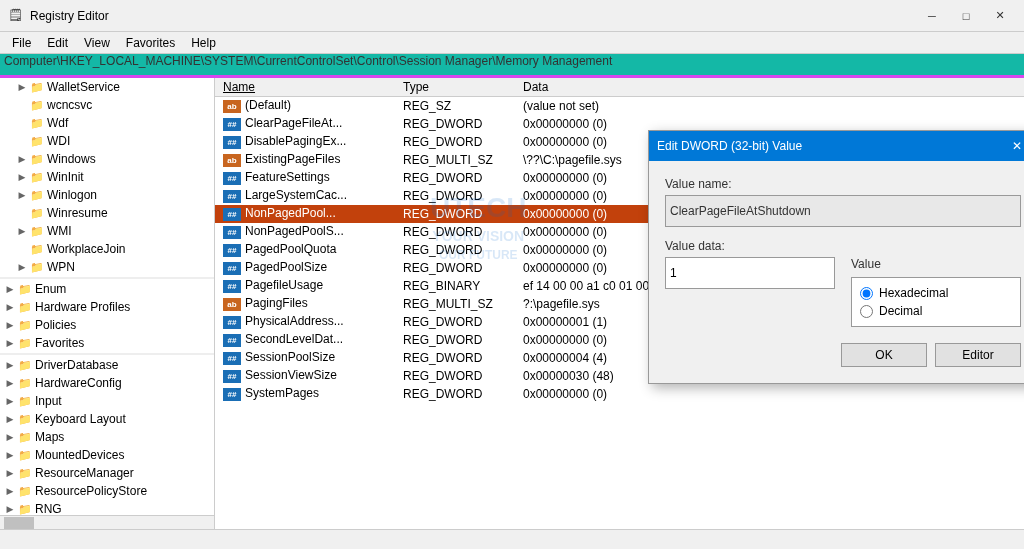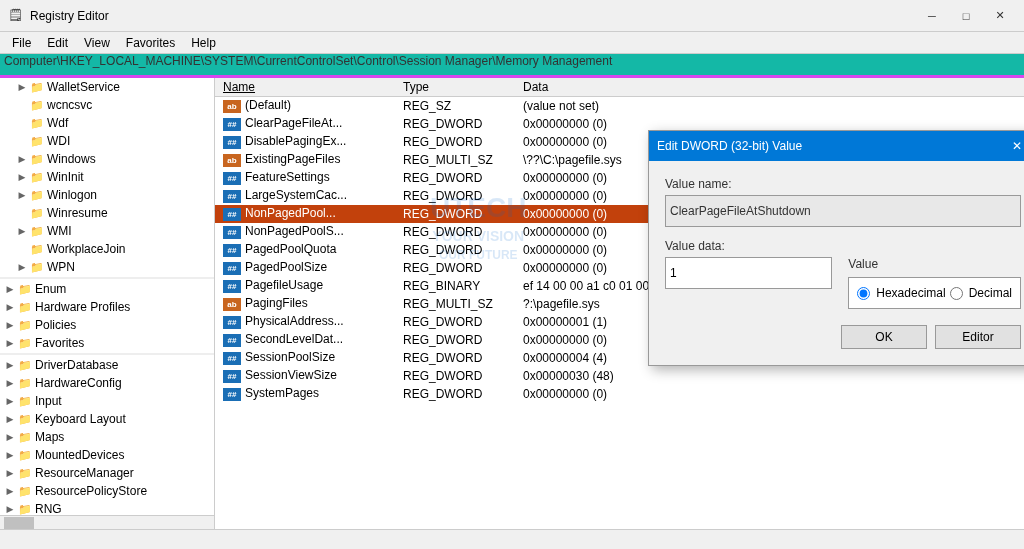--- a/index.html
+++ b/index.html
@@ -247,21 +247,21 @@
     .dialog-section {
       flex: 1;
     }
     .dialog-section-title {
       font-size: 12px;
       color: #333;
       margin-bottom: 6px;
     }
     .radio-group {
       display: flex;
-      flex-direction: row;
+      flex-direction: column;
       gap: 4px;
       border: 1px solid #999;
       padding: 8px;
       background: white;
     }
     .radio-item {
       display: flex;
       align-items: center;
       gap: 6px;
       font-size: 12px;

